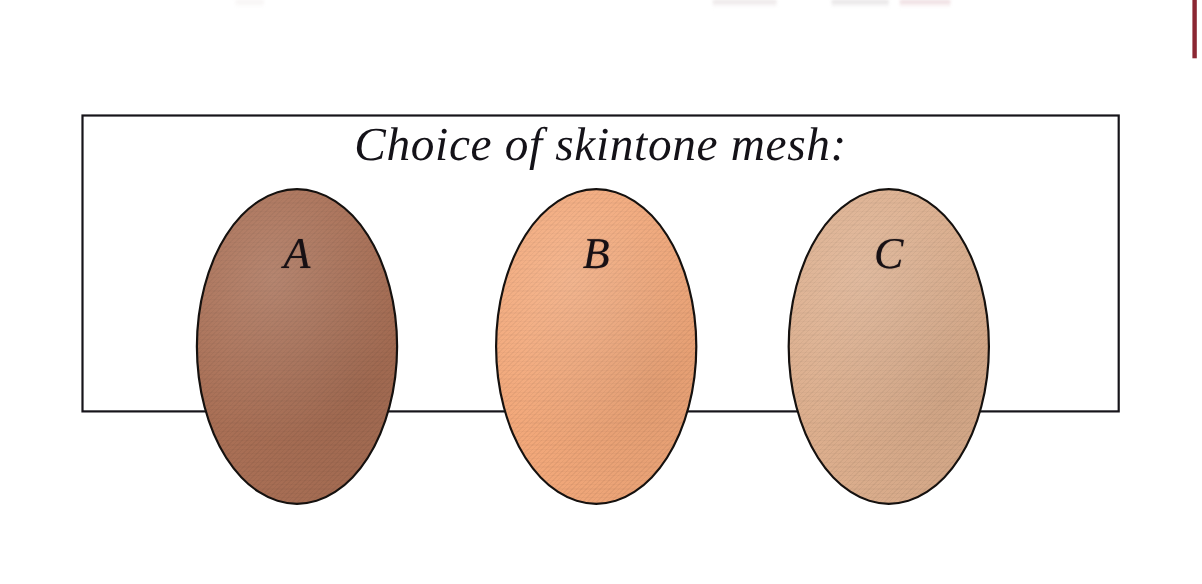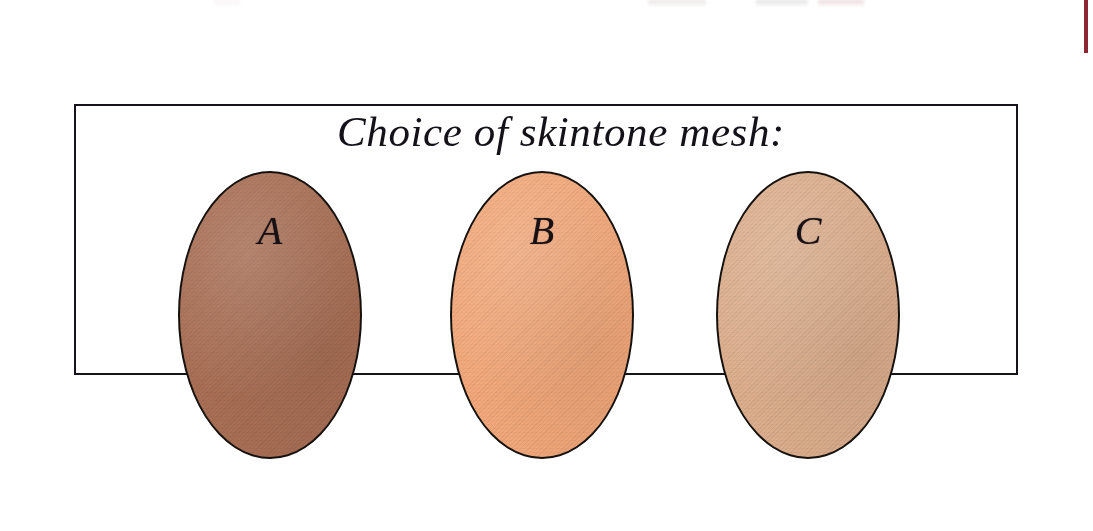--- a/index.html
+++ b/index.html
@@ -65,21 +65,20 @@
     top: 107px;
     width: 944px;
     text-align: center;
     font-family: "Liberation Serif", "DejaVu Serif", serif;
     font-style: italic;
     font-size: 43px;
     line-height: 50px;
     letter-spacing: 0.6px;
     color: #141218;
     white-space: nowrap;
-    padding-left: 15px;
   }
 
   
   #swatch-layer {
     position: absolute;
     left: 0;
     top: 0;
     width: 1093px;
     height: 531px;
   }

